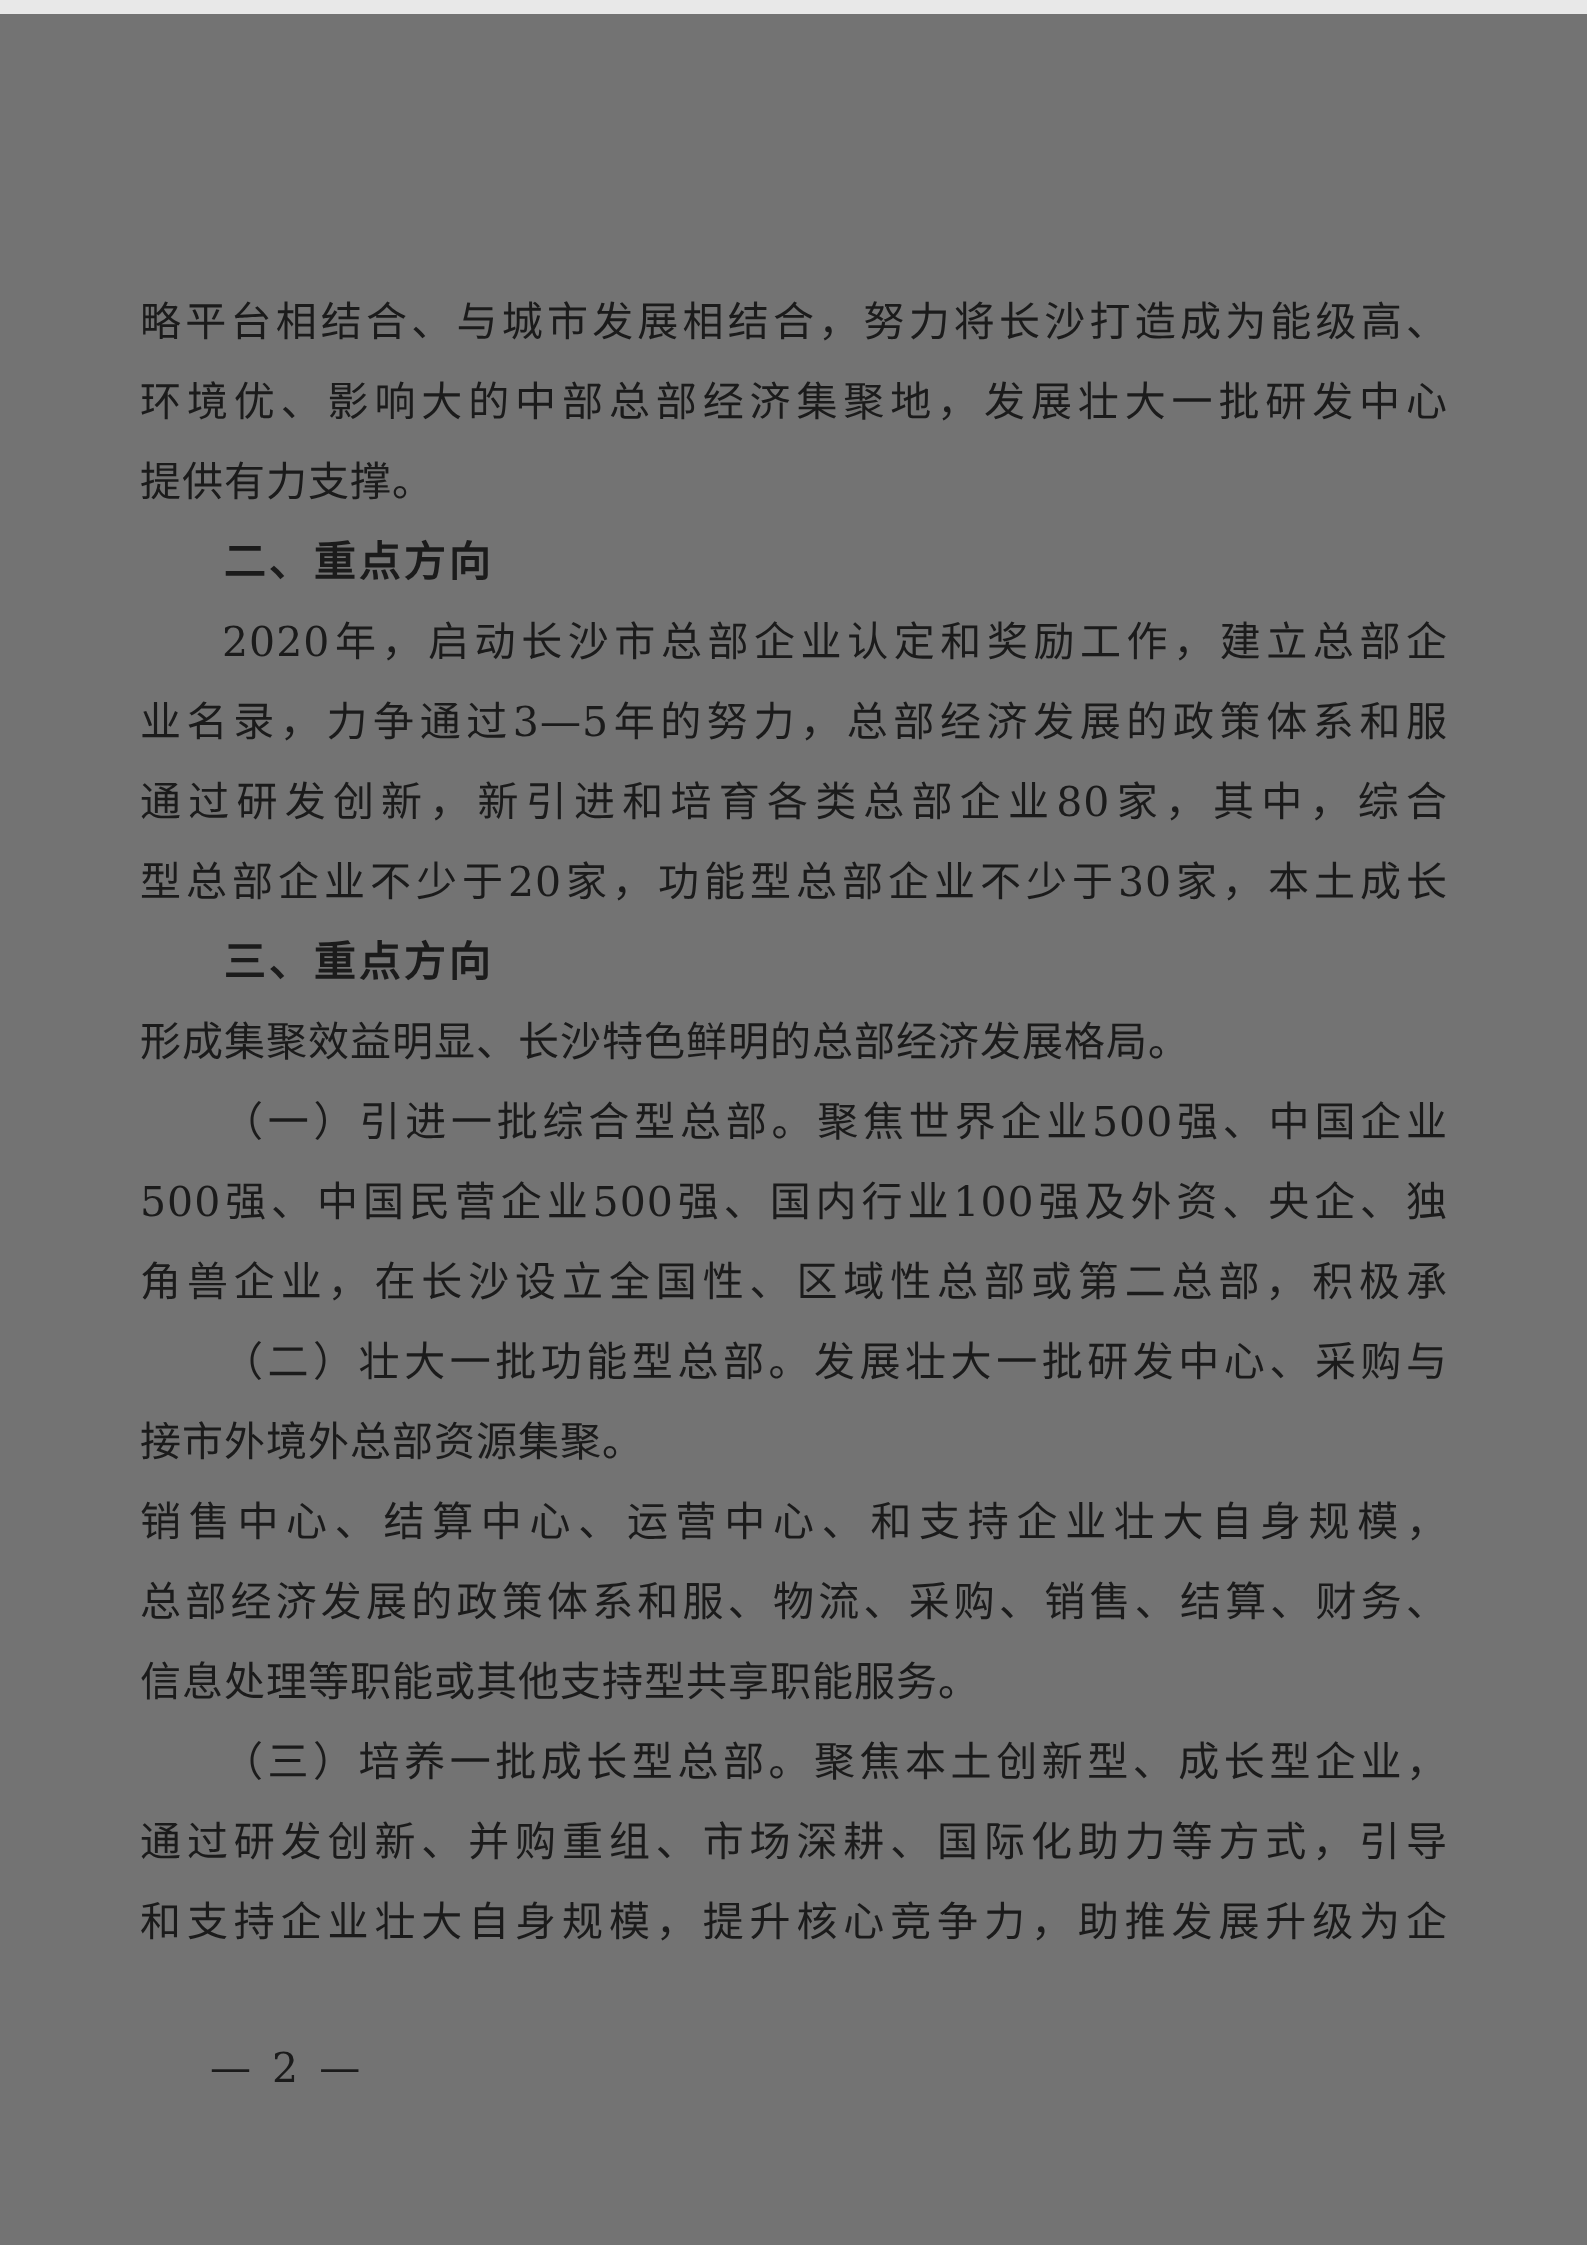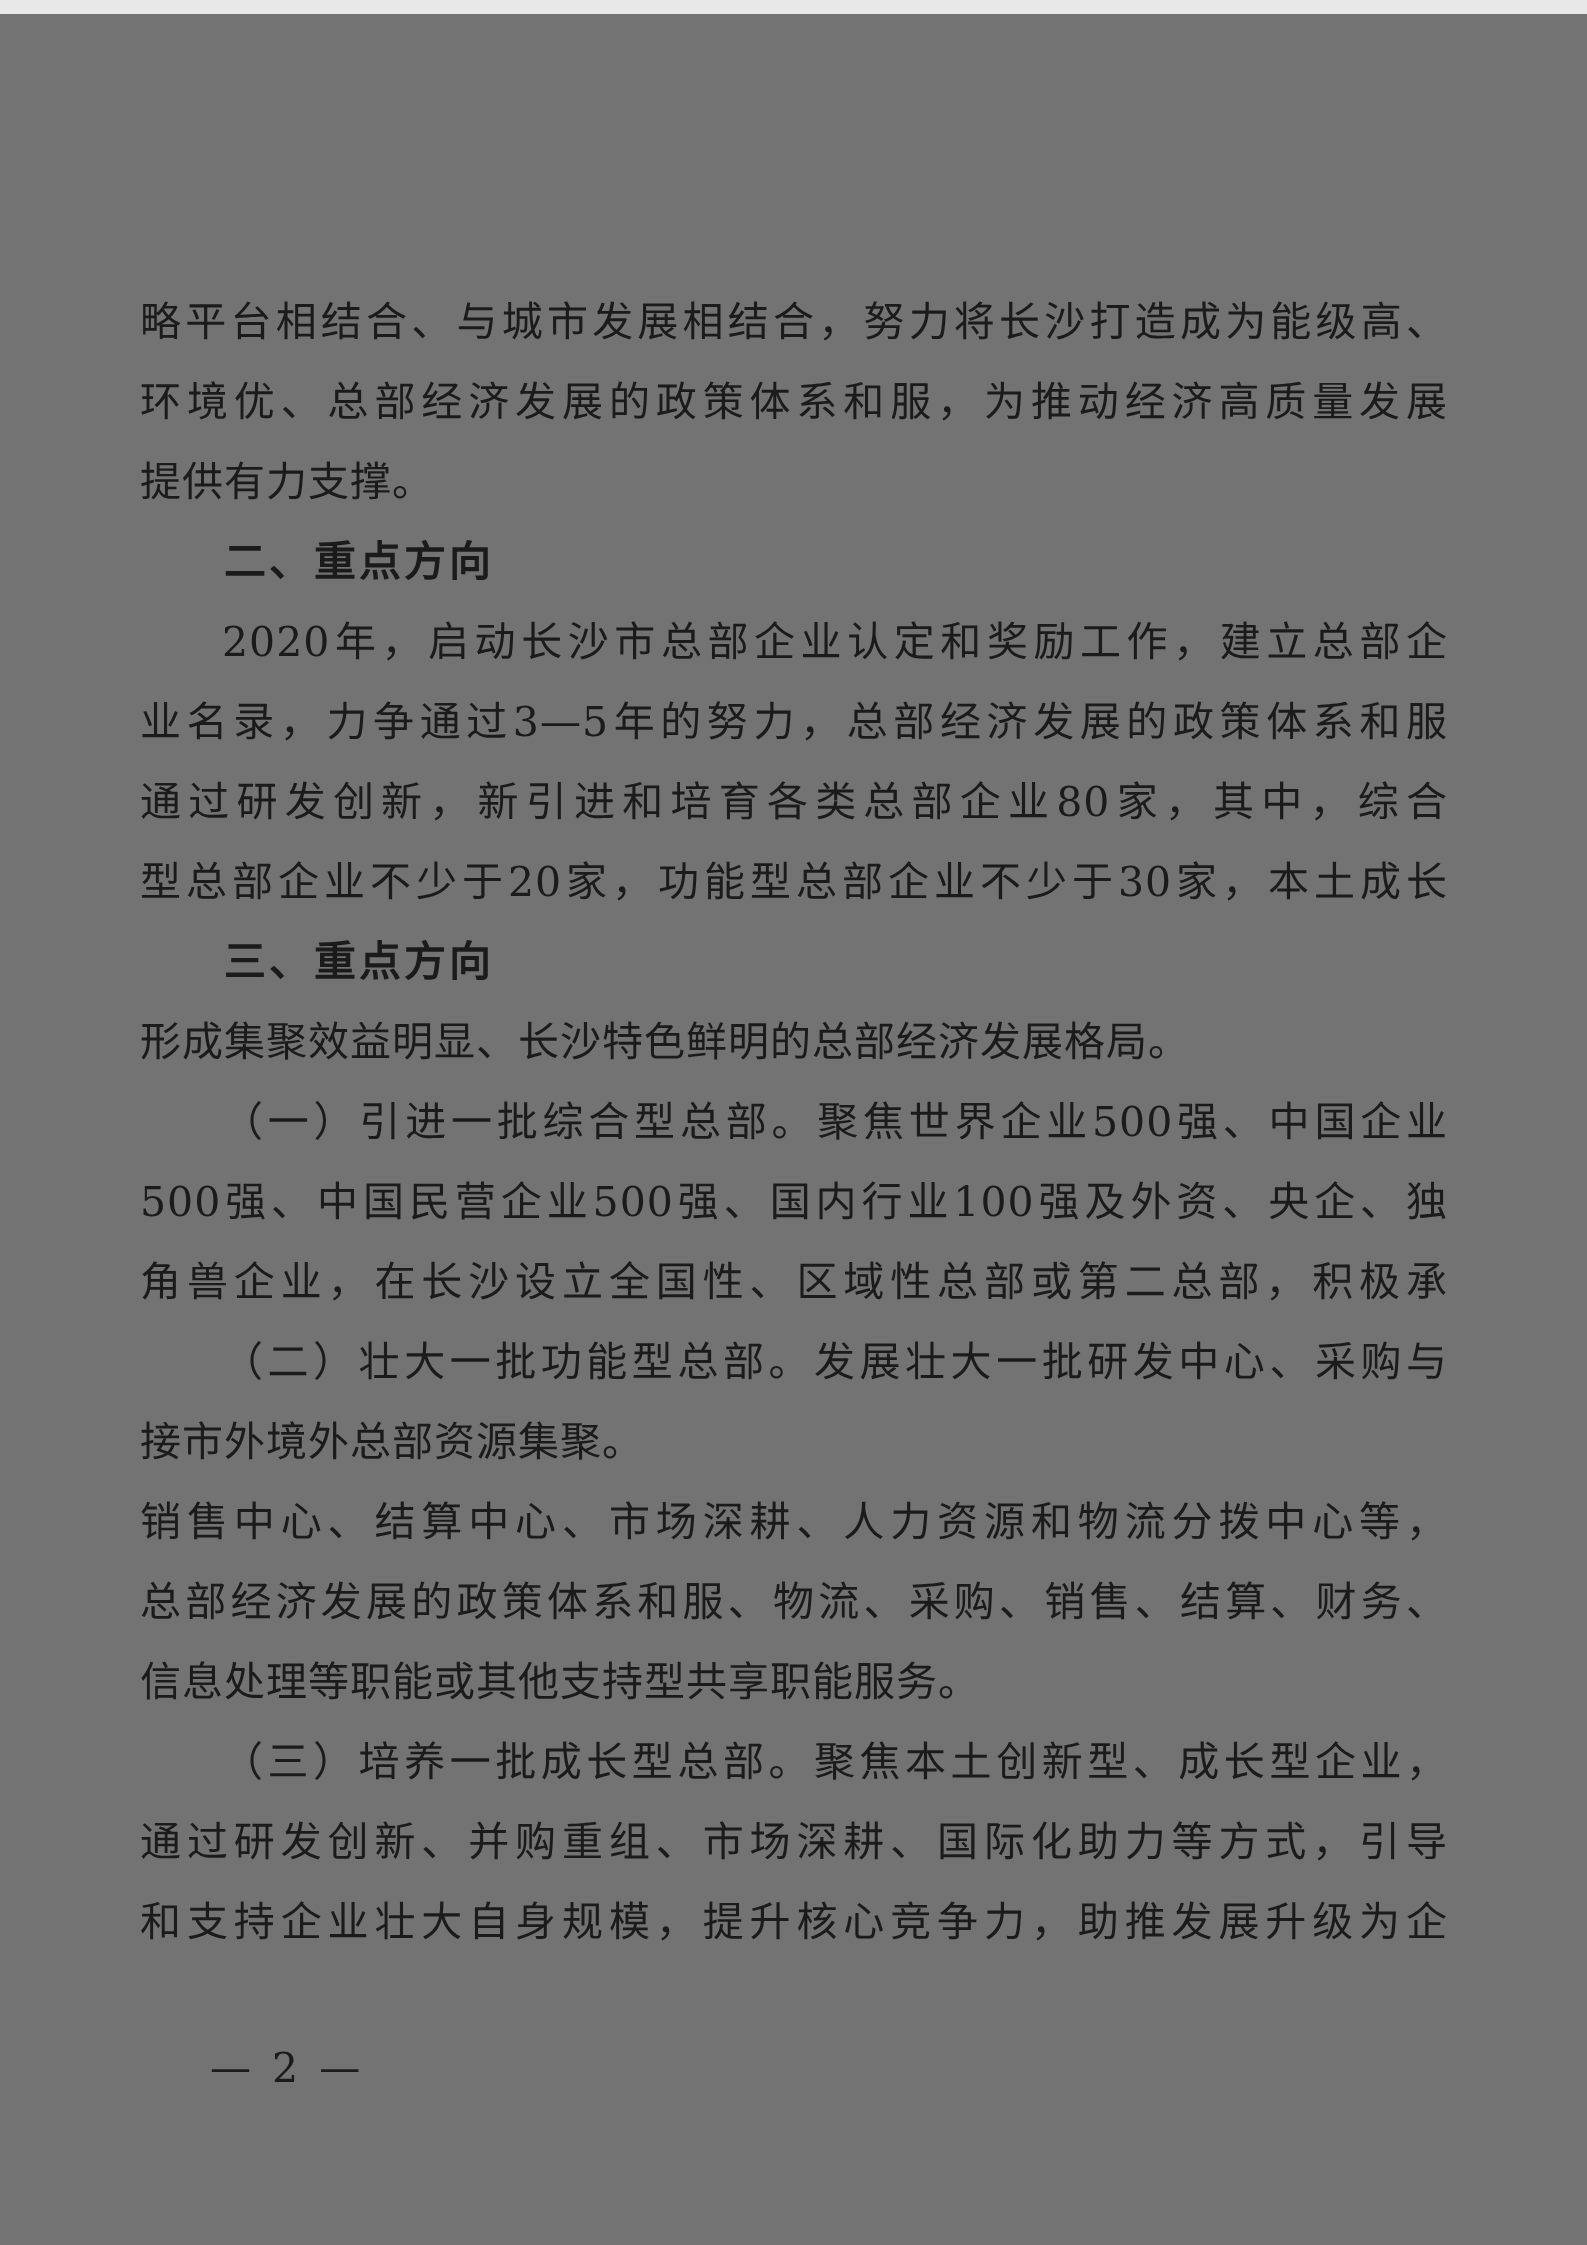--- a/index.html
+++ b/index.html
@@ -62,40 +62,40 @@
     color: #1b1b1b;
   }
 </style>
 </head>
 <body>
 
 <div class="page">
   <main class="content">
 
     <div class="line fill">略平台相结合、与城市发展相结合，努力将长沙打造成为能级高、</div>
-    <div class="line fill">环境优、总部经济发展的政策体系和服，为推动经济高质量发展</div>
+    <div class="line fill">环境优、影响大的中部总部经济集聚地，发展壮大一批研发中心</div>
     <div class="line end">提供有力支撑。</div>
 
     <div class="line heading indent">二、重点方向</div>
 
     <div class="line fill indent">2020年，启动长沙市总部企业认定和奖励工作，建立总部企</div>
     <div class="line fill">业名录，力争通过3—5年的努力，总部经济发展的政策体系和服</div>
     <div class="line fill">通过研发创新，新引进和培育各类总部企业80家，其中，综合</div>
     <div class="line fill">型总部企业不少于20家，功能型总部企业不少于30家，本土成长</div>
     <div class="line heading indent">三、重点方向</div>
 
     <div class="line end">形成集聚效益明显、长沙特色鲜明的总部经济发展格局。</div>
 
     <div class="line fill indent">（一）引进一批综合型总部。聚焦世界企业500强、中国企业</div>
     <div class="line fill">500强、中国民营企业500强、国内行业100强及外资、央企、独</div>
     <div class="line fill">角兽企业，在长沙设立全国性、区域性总部或第二总部，积极承</div>
     <div class="line fill indent">（二）壮大一批功能型总部。发展壮大一批研发中心、采购与</div>
 
     <div class="line end">接市外境外总部资源集聚。</div>
-    <div class="line fill">销售中心、结算中心、市场深耕、人力资源和物流分拨中心等，</div>
+    <div class="line fill">销售中心、结算中心、运营中心、和支持企业壮大自身规模，</div>
     <div class="line fill">总部经济发展的政策体系和服、物流、采购、销售、结算、财务、</div>
     <div class="line end">信息处理等职能或其他支持型共享职能服务。</div>
 
     <div class="line fill indent">（三）培养一批成长型总部。聚焦本土创新型、成长型企业，</div>
     <div class="line fill">通过研发创新、并购重组、市场深耕、国际化助力等方式，引导</div>
     <div class="line fill">和支持企业壮大自身规模，提升核心竞争力，助推发展升级为企</div>
 
   </main>
 
   <div class="footer">— 2 —</div>

